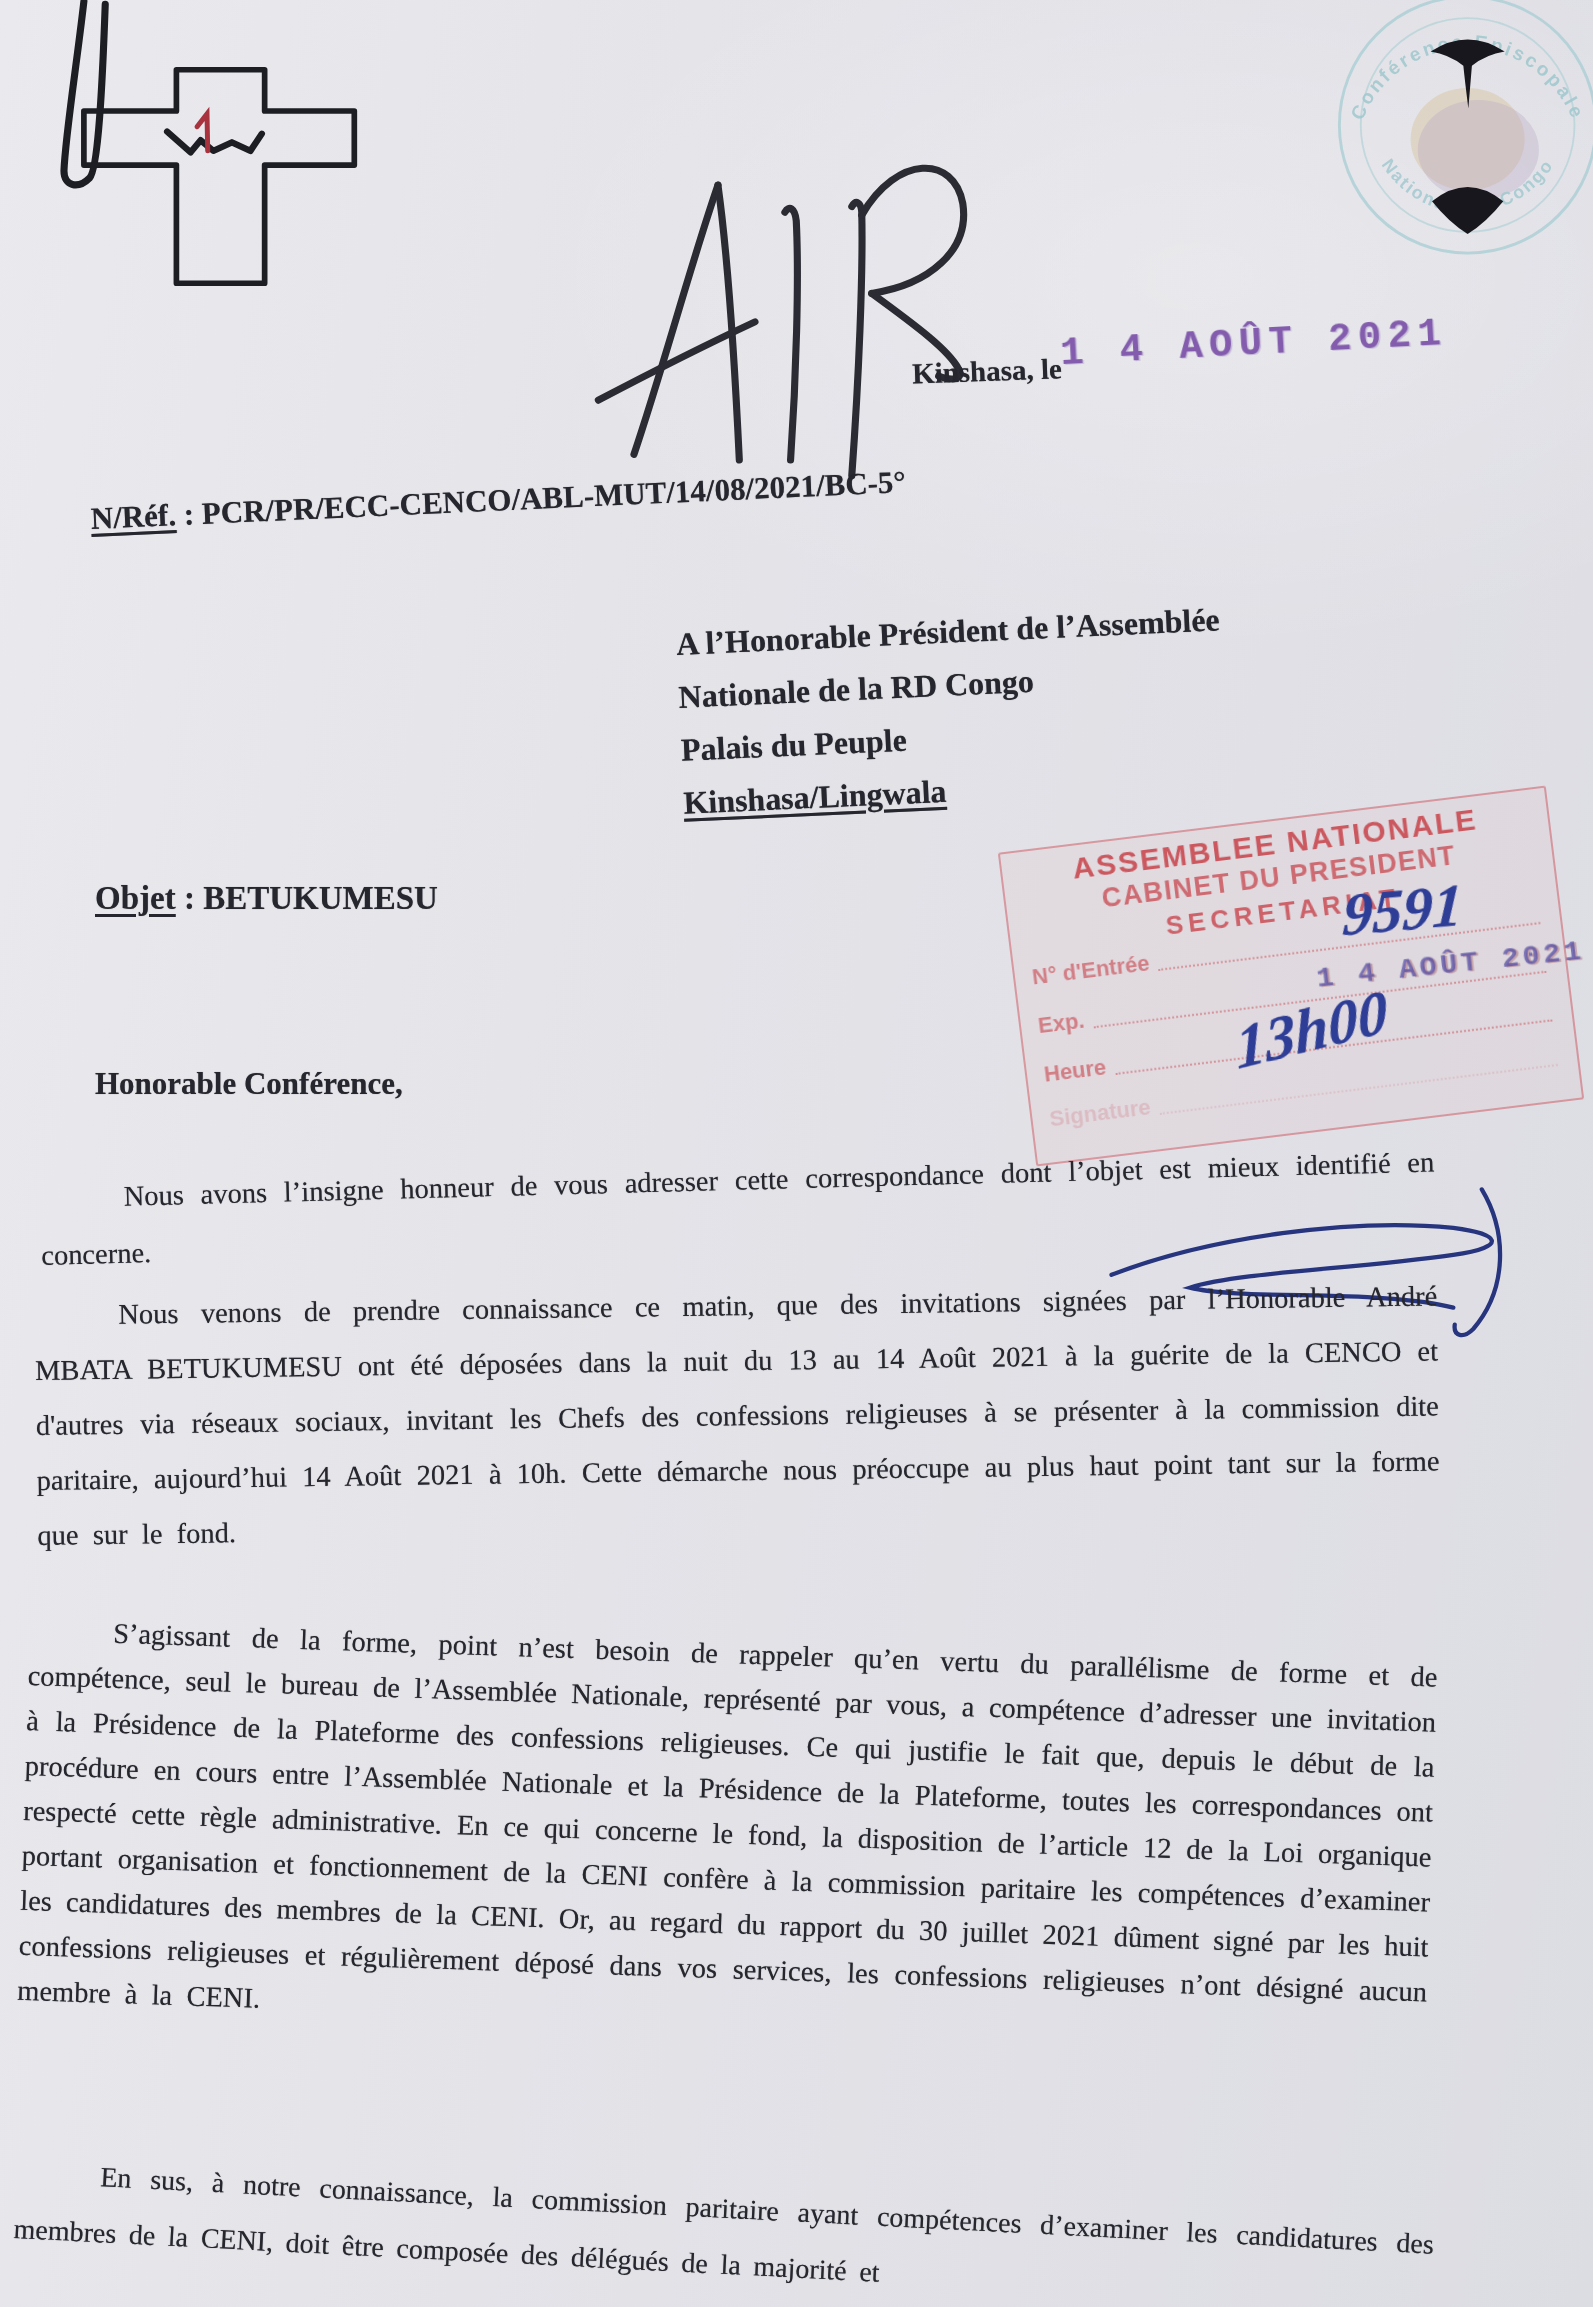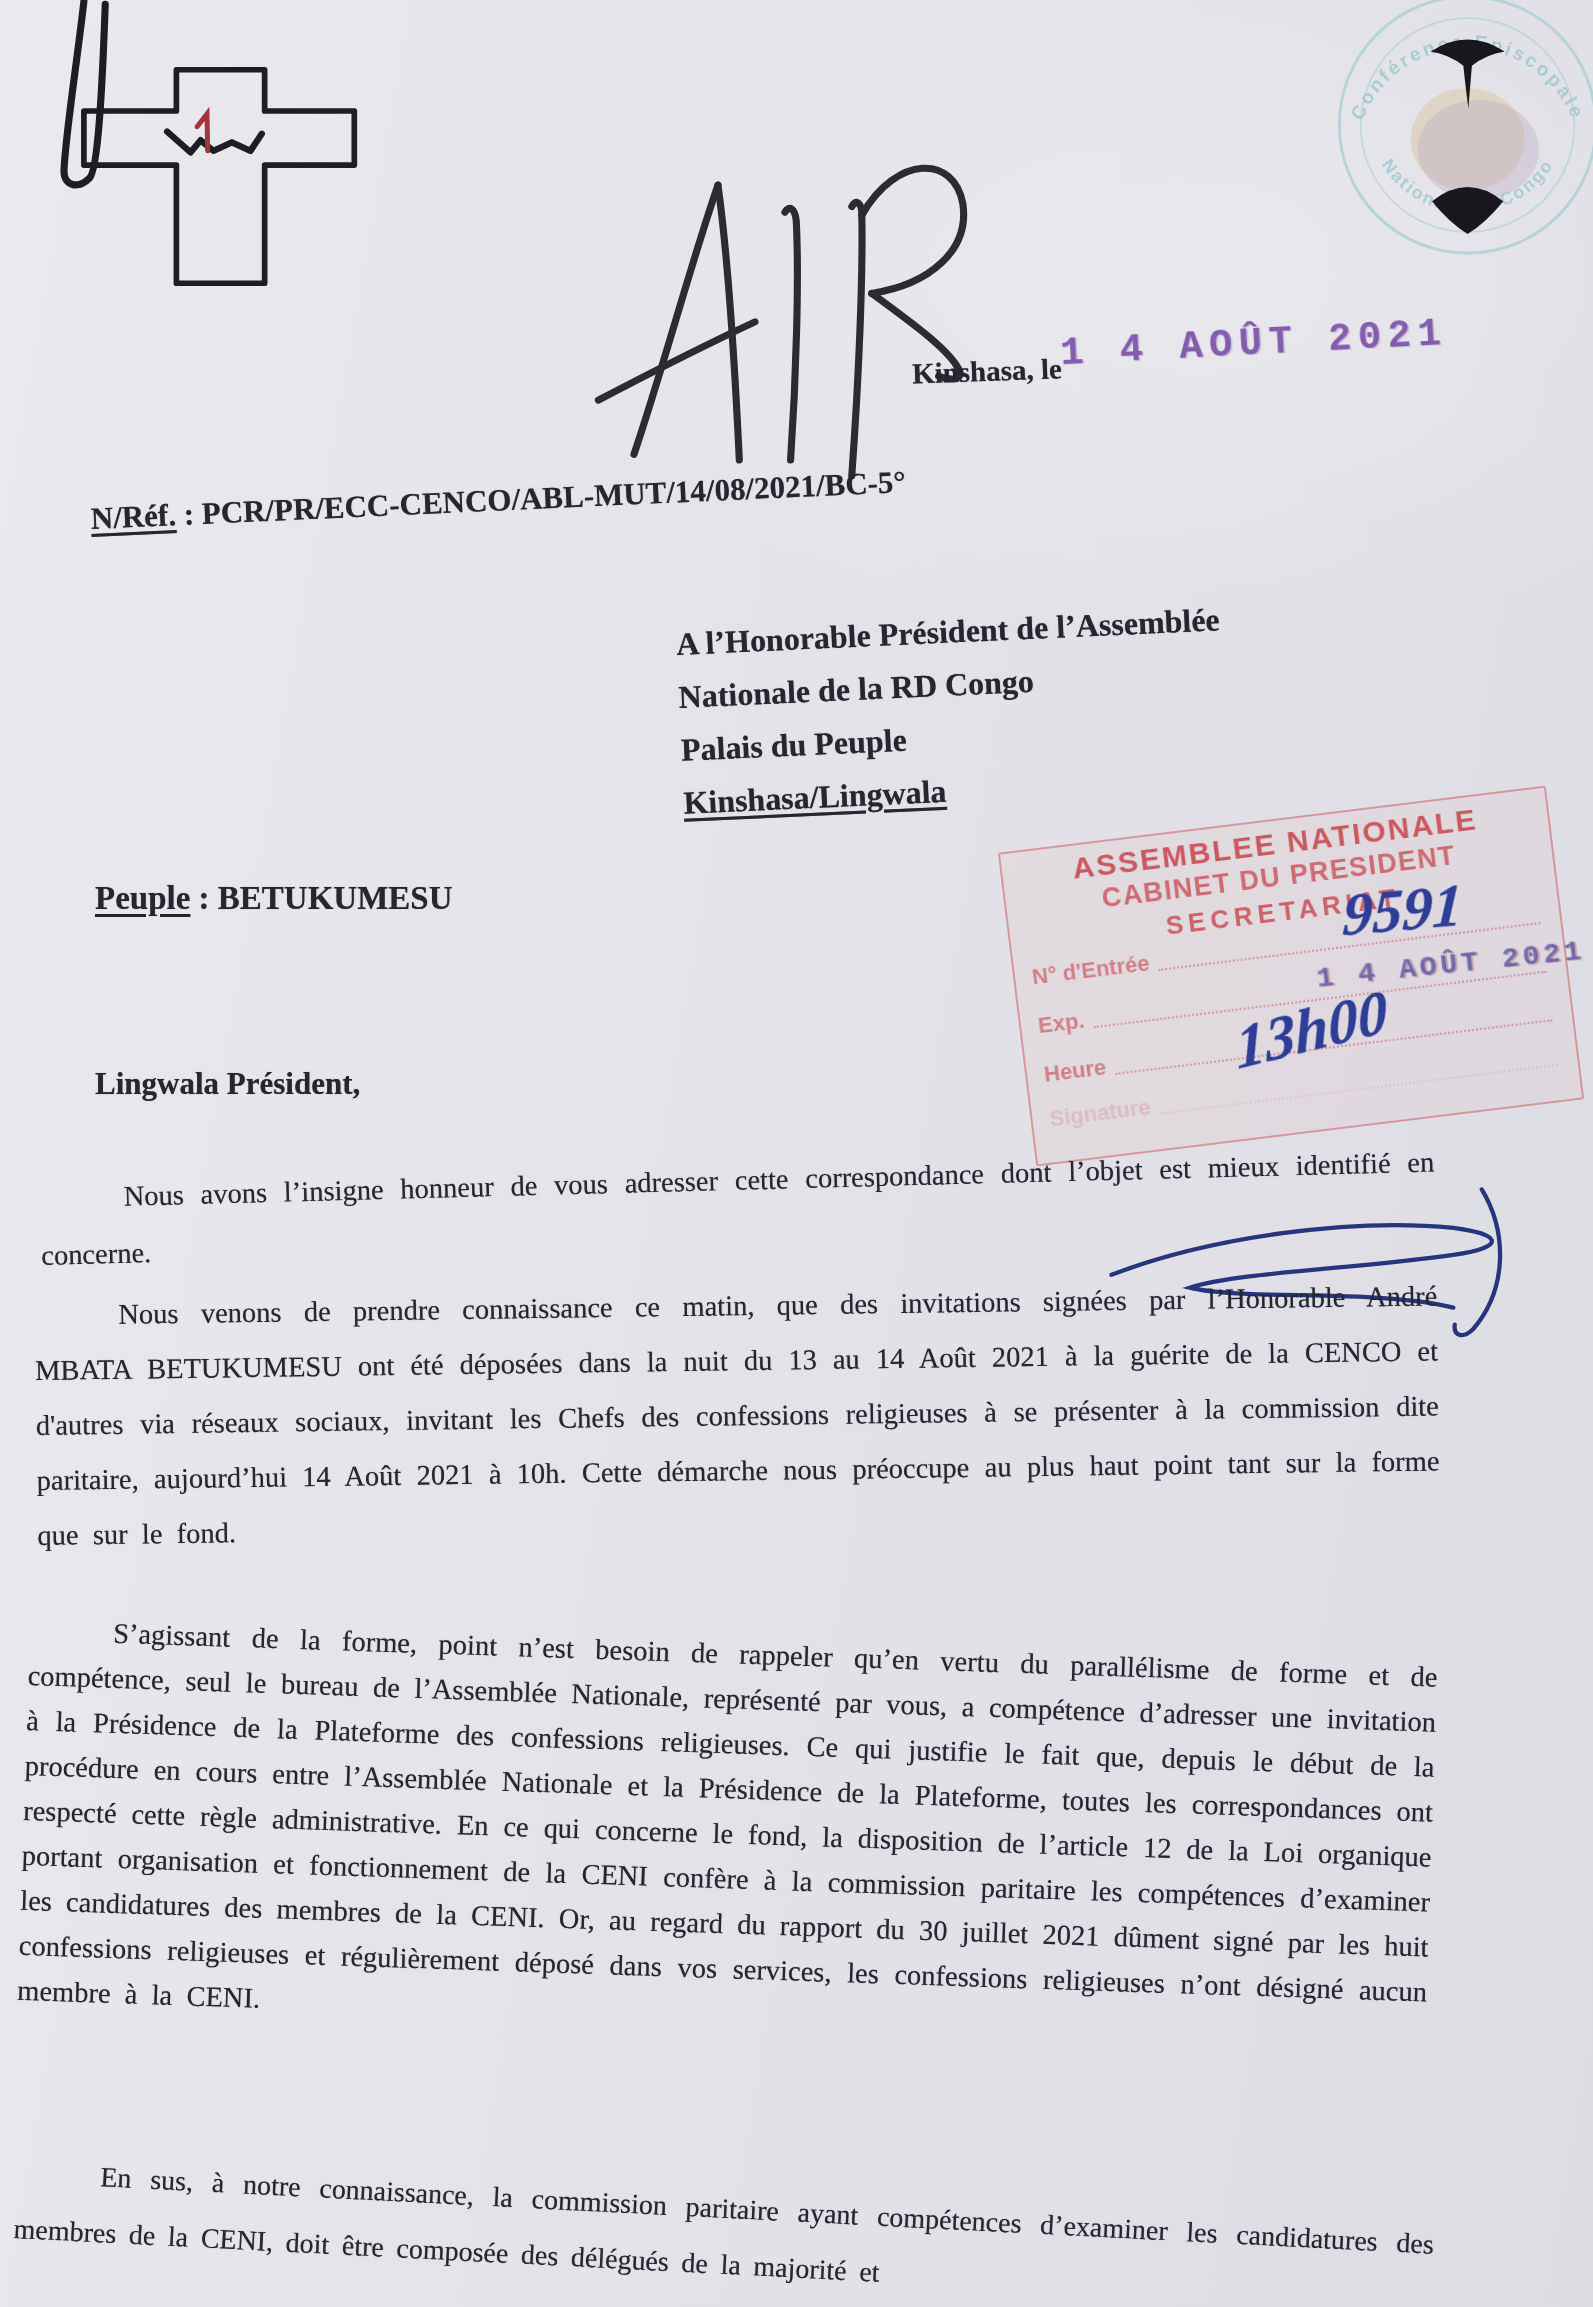--- a/index.html
+++ b/index.html
@@ -118,21 +118,21 @@
   </div>
 
   <div class="abs recipient ink">
     <div>A l’Honorable Président de l’Assemblée</div>
     <div>Nationale de la RD Congo</div>
     <div>Palais du Peuple</div>
     <div><span class="u">Kinshasa/Lingwala</span></div>
   </div>
 
   <div class="abs objet ink">
-    <span class="u">Peuple</span><span> : BETUKUMESU</span>
+    <span class="u">Objet</span><span> : BETUKUMESU</span>
   </div>
 
   <div class="abs stamp">
     <div class="l1">ASSEMBLEE NATIONALE</div>
     <div class="l2">CABINET DU PRESIDENT</div>
     <div class="l3">SECRETARIAT</div>
     <div class="stamp-row r1">
       <span>N° d'Entrée</span>
         <span class="lead"></span>
     </div>
@@ -153,21 +153,21 @@
     <div class="entry-time hand">13h00</div>
   </div>
 
   <svg class="abs" style="left:1083px; top:1168px;" width="470" height="171" viewBox="0 0 660 240">
     <g fill="none" stroke="#27357f" stroke-width="6" stroke-linecap="round">
       <path d="M 40 150 C 180 96, 380 70, 520 84 C 584 92, 600 110, 520 122 C 380 142, 220 146, 150 168 C 220 186, 420 170, 520 196"></path>
       <path d="M 560 30 C 596 90, 596 170, 548 226 C 534 240, 520 236, 522 220"></path>
     </g>
   </svg>
 
-  <div class="abs salutation ink">Lingwala Président,</div>
+  <div class="abs salutation ink">Honorable Conférence,</div>
 
   <p class="abs body-par p1 ink">Nous avons l’insigne honneur de vous adresser cette correspondance dont l’objet est mieux identifié en concerne.</p>
   <p class="abs body-par p2 ink">Nous venons de prendre connaissance ce matin, que des invitations signées par l’Honorable André MBATA BETUKUMESU ont été déposées dans la nuit du 13 au 14 Août 2021 à la guérite de la CENCO et d'autres via réseaux sociaux, invitant les Chefs des confessions religieuses à se présenter à la commission dite paritaire, aujourd’hui 14 Août 2021 à 10h. Cette démarche nous préoccupe au plus haut point tant sur la forme que sur le fond.</p>
   <p class="abs body-par p3 ink">S’agissant de la forme, point n’est besoin de rappeler qu’en vertu du parallélisme de forme et de compétence, seul le bureau de l’Assemblée Nationale, représenté par vous, a compétence d’adresser une invitation à la Présidence de la Plateforme des confessions religieuses. Ce qui justifie le fait que, depuis le début de la procédure en cours entre l’Assemblée Nationale et la Présidence de la Plateforme, toutes les correspondances ont respecté cette règle administrative. En ce qui concerne le fond, la disposition de l’article 12 de la Loi organique portant organisation et fonctionnement de la CENI confère à la commission paritaire les compétences d’examiner les candidatures des membres de la CENI. Or, au regard du rapport du 30 juillet 2021 dûment signé par les huit confessions religieuses et régulièrement déposé dans vos services, les confessions religieuses n’ont désigné aucun membre à la CENI.</p>
   <p class="abs body-par p4 ink">En sus, à notre connaissance, la commission paritaire ayant compétences d’examiner les candidatures des membres de la CENI, doit être composée des délégués de la majorité et</p>
 
 </div>
 
 
 </body></html>

